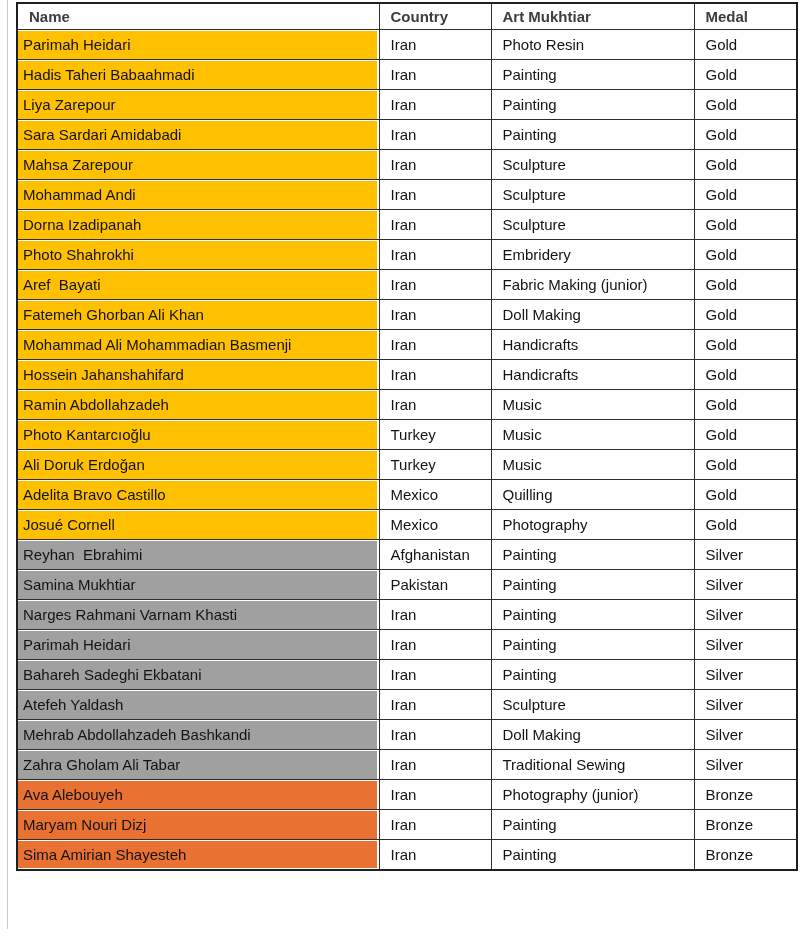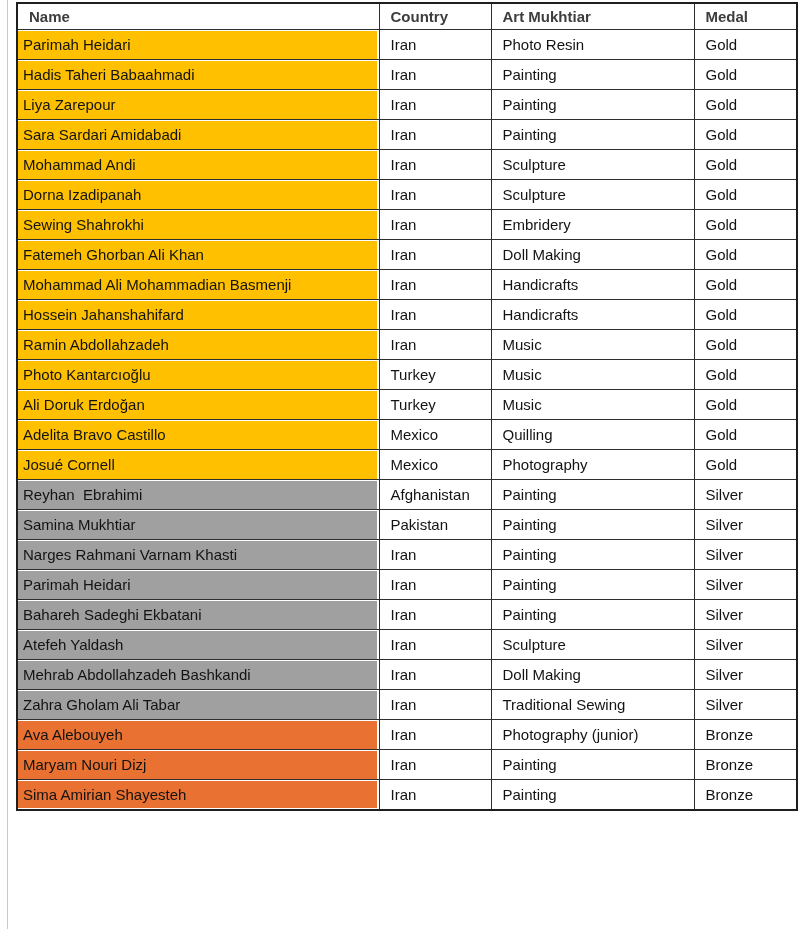--- a/index.html
+++ b/index.html
@@ -94,35 +94,47 @@
           <td class="c-category"><span>Painting</span></td>
           <td class="c-medal"><span>Gold</span></td>
         </tr>
         <tr style="--rowc: #FFC000;">
           <td class="c-name"><span>Sara Sardari Amidabadi</span></td>
           <td class="c-country"><span>Iran</span></td>
           <td class="c-category"><span>Painting</span></td>
           <td class="c-medal"><span>Gold</span></td>
         </tr>
         <tr style="--rowc: #FFC000;">
+          <td class="c-name"><span>Mahsa Zarepour</span></td>
+          <td class="c-country"><span>Iran</span></td>
+          <td class="c-category"><span>Sculpture</span></td>
+          <td class="c-medal"><span>Gold</span></td>
+        </tr>
+        <tr style="--rowc: #FFC000;">
           <td class="c-name"><span>Mohammad Andi</span></td>
           <td class="c-country"><span>Iran</span></td>
           <td class="c-category"><span>Sculpture</span></td>
           <td class="c-medal"><span>Gold</span></td>
         </tr>
         <tr style="--rowc: #FFC000;">
           <td class="c-name"><span>Dorna Izadipanah</span></td>
           <td class="c-country"><span>Iran</span></td>
           <td class="c-category"><span>Sculpture</span></td>
           <td class="c-medal"><span>Gold</span></td>
         </tr>
         <tr style="--rowc: #FFC000;">
-          <td class="c-name"><span>Sewing Shahrokhi</span></td>
+          <td class="c-name"><span>Photo Shahrokhi</span></td>
           <td class="c-country"><span>Iran</span></td>
           <td class="c-category"><span>Embridery</span></td>
+          <td class="c-medal"><span>Gold</span></td>
+        </tr>
+        <tr style="--rowc: #FFC000;">
+          <td class="c-name"><span>Aref  Bayati</span></td>
+          <td class="c-country"><span>Iran</span></td>
+          <td class="c-category"><span>Fabric Making (junior)</span></td>
           <td class="c-medal"><span>Gold</span></td>
         </tr>
         <tr style="--rowc: #FFC000;">
           <td class="c-name"><span>Fatemeh Ghorban Ali Khan</span></td>
           <td class="c-country"><span>Iran</span></td>
           <td class="c-category"><span>Doll Making</span></td>
           <td class="c-medal"><span>Gold</span></td>
         </tr>
         <tr style="--rowc: #FFC000;">
           <td class="c-name"><span>Mohammad Ali Mohammadian Basmenji</span></td>

